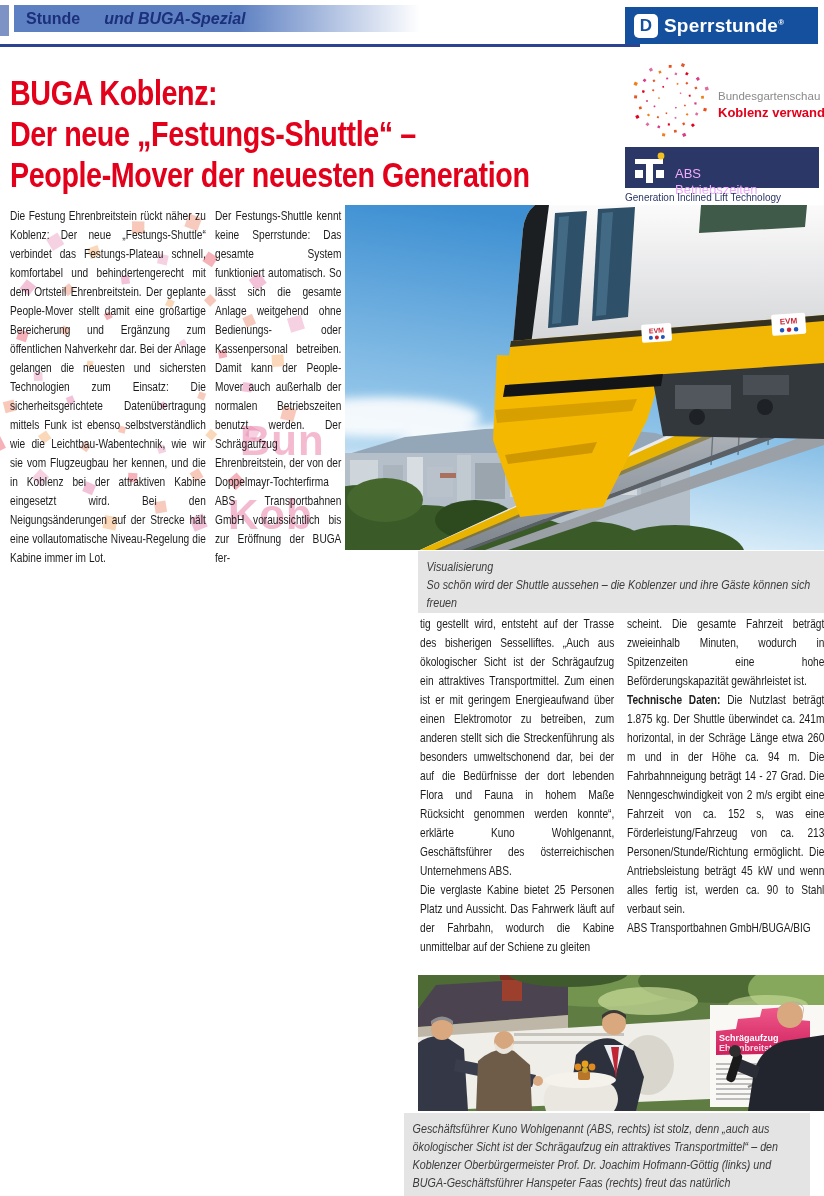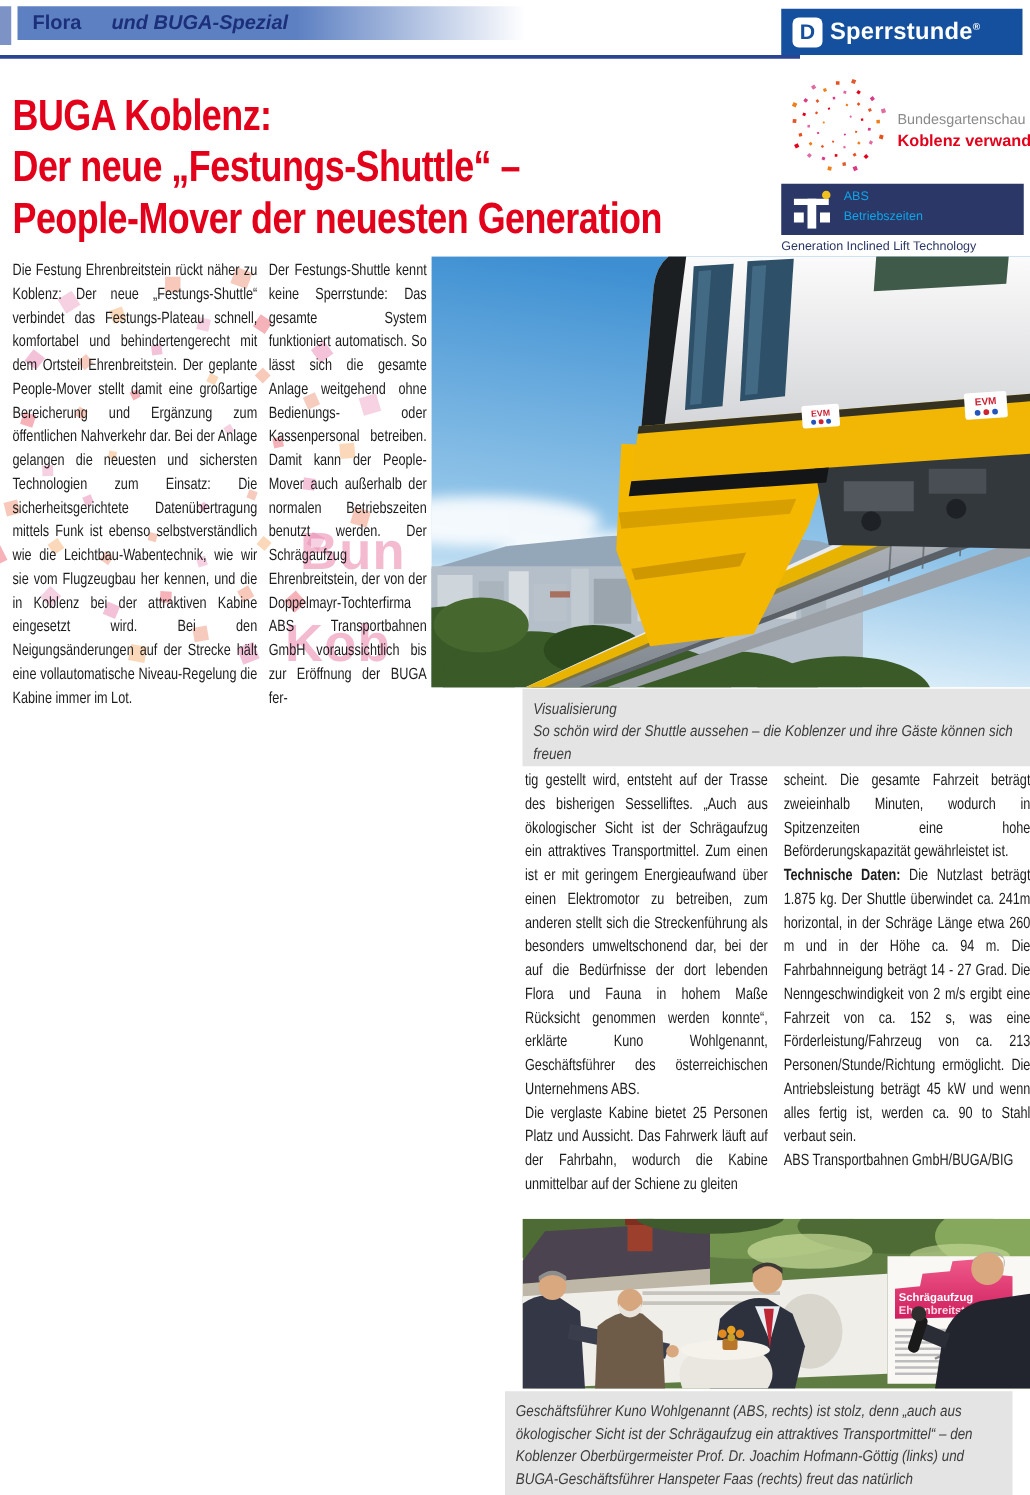--- a/index.html
+++ b/index.html
@@ -20,21 +20,21 @@
              display:flex;align-items:center;justify-content:center;
              font-weight:bold;font-size:17px;color:#15509e;}
   .dm-text{color:#fff;font-size:19px;font-weight:600;margin-left:6px;letter-spacing:.2px;}
   .dm-reg{color:#fff;font-size:8px;vertical-align:super;}
   .logo-buga{position:absolute;left:628px;top:58px;width:192px;height:88px;}
   .buga-spiral{position:absolute;left:2px;top:2px;width:80px;height:80px;}
   .buga-t1{position:absolute;left:90px;top:32px;font-size:11.5px;color:#8a8a8a;white-space:nowrap;}
   .buga-t2{position:absolute;left:90px;top:47px;font-size:13px;font-weight:bold;color:#e2001a;white-space:nowrap;}
   .logo-abs{position:absolute;left:625px;top:147px;width:194px;height:41px;background:#2b3766;}
   .abs-icon{position:absolute;left:10px;top:5px;width:32px;height:31px;}
-  .abs-t{position:absolute;left:50px;top:3px;color:#0ea5e9;font-size:10px;line-height:16px;}
+  .abs-t{position:absolute;left:50px;top:19px;color:#f0abfc;font-size:13px;line-height:16px;}
   .abs-tagline{position:absolute;left:625px;top:192px;width:194px;font-size:10px;color:#2b3766;}
   
   .headline{position:absolute;left:10px;top:72px;width:760px;font-size:35px;line-height:41px;
             font-weight:bold;color:#e2001a;letter-spacing:-.5px;
             transform:scaleX(.82);transform-origin:0 0;white-space:nowrap;}
   
   .wm{position:absolute;left:0;top:195px;width:337px;height:390px;pointer-events:none;overflow:hidden;}
   .wm svg{position:absolute;left:-35px;top:5px;width:345px;height:345px;opacity:.30;}
   .wm .wt{position:absolute;font-size:42px;font-weight:bold;color:rgba(233,118,162,.5);letter-spacing:1px;}
   .wm .wt1{left:240px;top:222px;}
@@ -109,21 +109,21 @@
         <rect x="65.6737739383648" y="91.45170297591346" width="4.075" height="4.075" transform="rotate(68.3 67.7 93.5)" fill="#d93a85"></rect>
         <rect x="5.029734274136741" y="27.60919932713441" width="4.13" height="4.13" transform="rotate(25.8 7.1 29.7)" fill="#ef7f1a"></rect>
         <rect x="93.76481014746051" y="33.76157811276994" width="4.1850000000000005" height="4.1850000000000005" transform="rotate(73.3 95.9 35.9)" fill="#e06ba0"></rect>
       </svg>
     <span class="wt wt1">Bun</span>
     <span class="wt wt2">Kob</span>
   </div>
 
   <div class="hdr-tab"></div>
   <div class="hdr-band">
-    <span class="l1">Flora</span>
+    <span class="l1">Stunde</span>
     <span class="l2">und BUGA-Spezial</span>
   </div>
   <div class="hdr-rule"></div>
 
   <div class="logo-dm">
     <div class="dm-emblem">D</div>
     <div class="dm-text"><span>Sperrstunde</span><span class="dm-reg">®</span></div>
   </div>
 
   <div class="logo-buga">

